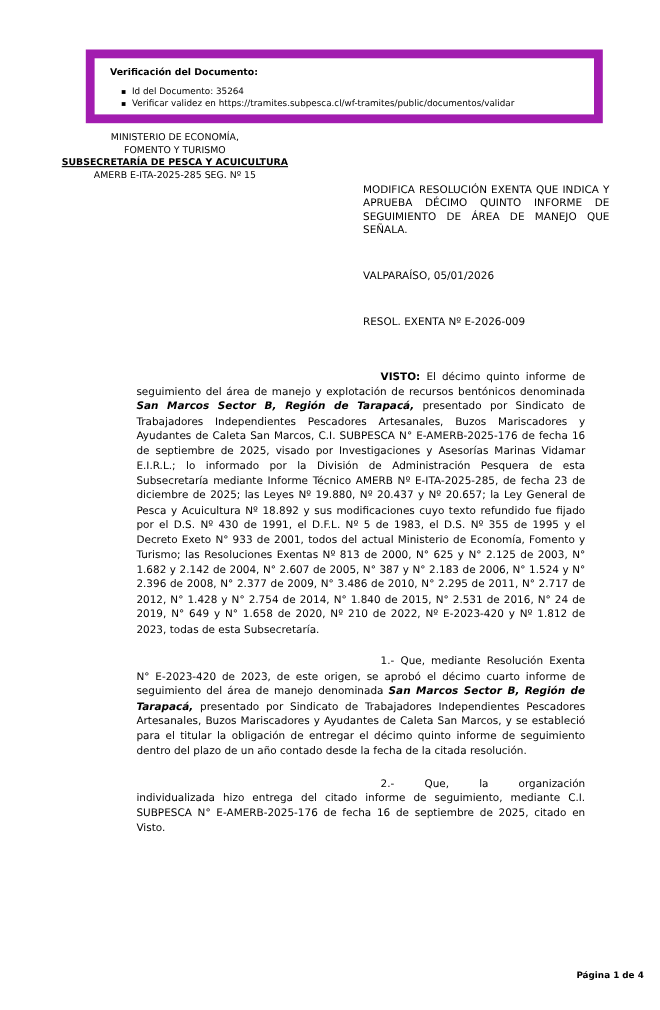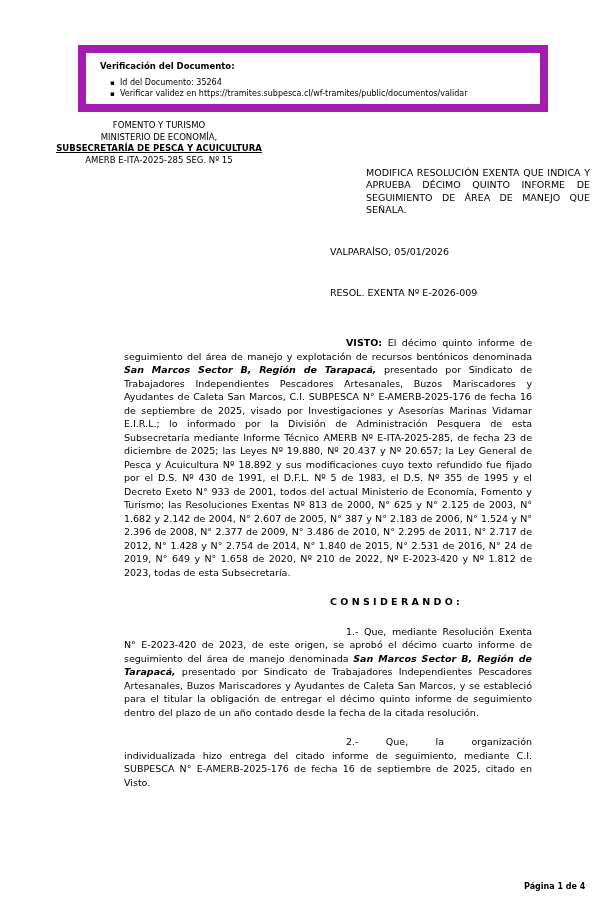--- a/index.html
+++ b/index.html
@@ -29,21 +29,21 @@
   
   .letterhead{
     position:absolute;left:28px;top:120px;width:262px;
     text-align:center;font-size:8.5px;line-height:11.5px;
   }
   .letterhead .subsec{font-weight:bold;text-decoration:underline;white-space:nowrap;}
 
   
   .subject{
     position:absolute;left:330px;top:167px;width:224px;
-    font-size:9.5px;line-height:12.3px;text-align:justify;margin-left:36px;
+    font-size:9.5px;line-height:12.3px;text-align:justify;
   }
   .place-date{position:absolute;left:330px;top:246px;font-size:9.5px;}
   .resol-num{position:absolute;left:330px;top:287px;font-size:9.5px;}
 
   
   .doc-body{
     position:absolute;left:108px;top:320px;width:440px;
     font-size:9.5px;line-height:13.5px;text-align:justify;
   }
   .doc-body p{margin:16px;}
@@ -66,32 +66,31 @@
 
   <div class="verif-box">
     <p class="verif-title">Verificación del Documento:</p>
     <ul class="verif-list">
       <li><span class="bullet">▪</span><span>Id del Documento: 35264</span></li>
       <li><span class="bullet">▪</span><span>Verificar validez en https://tramites.subpesca.cl/wf-tramites/public/documentos/validar</span></li>
     </ul>
   </div>
 
   <div class="letterhead">
+    <div>MINISTERIO DE ECONOMÍA,</div>
     <div>FOMENTO Y TURISMO</div>
-    <div>MINISTERIO DE ECONOMÍA,</div>
     <div class="subsec">SUBSECRETARÍA DE PESCA Y ACUICULTURA</div>
     <div>AMERB E-ITA-2025-285 SEG. Nº 15</div>
   </div>
 
   <div class="subject">MODIFICA RESOLUCIÓN EXENTA QUE INDICA Y APRUEBA DÉCIMO QUINTO INFORME DE SEGUIMIENTO DE ÁREA DE MANEJO QUE SEÑALA.</div>
   <div class="place-date">VALPARAÍSO, 05/01/2026</div>
   <div class="resol-num">RESOL. EXENTA Nº E-2026-009</div>
 
   <div class="doc-body">
     <p class="indented"><span class="b">VISTO:</span><span> El décimo quinto informe de seguimiento del área de manejo y explotación de recursos bentónicos denominada </span><span class="b i">San Marcos Sector B, Región de Tarapacá,</span><span> presentado por Sindicato de Trabajadores Independientes Pescadores Artesanales, Buzos Mariscadores y Ayudantes de Caleta San Marcos, C.I. SUBPESCA N° E-AMERB-2025-176 de fecha 16 de septiembre de 2025, visado por Investigaciones y Asesorías Marinas Vidamar E.I.R.L.; lo informado por la División de Administración Pesquera de esta Subsecretaría mediante Informe Técnico AMERB Nº E-ITA-2025-285, de fecha 23 de diciembre de 2025; las Leyes Nº 19.880, Nº 20.437 y Nº 20.657; la Ley General de Pesca y Acuicultura Nº 18.892 y sus modificaciones cuyo texto refundido fue fijado por el D.S. Nº 430 de 1991, el D.F.L. Nº 5 de 1983, el D.S. Nº 355 de 1995 y el Decreto Exeto N° 933 de 2001, todos del actual Ministerio de Economía, Fomento y Turismo; las Resoluciones Exentas Nº 813 de 2000, N° 625 y N° 2.125 de 2003, N° 1.682 y 2.142 de 2004, N° 2.607 de 2005, N° 387 y N° 2.183 de 2006, N° 1.524 y N° 2.396 de 2008, N° 2.377 de 2009, N° 3.486 de 2010, N° 2.295 de 2011, N° 2.717 de 2012, N° 1.428 y N° 2.754 de 2014, N° 1.840 de 2015, N° 2.531 de 2016, N° 24 de 2019, N° 649 y N° 1.658 de 2020, Nº 210 de 2022, Nº E-2023-420 y Nº 1.812 de 2023, todas de esta Subsecretaría.</span></p>
-    <p class="considerando">C O N S I D E R A N D O :</p>
     <p class="indented"><span>1.- Que, mediante Resolución Exenta N° E-2023-420 de 2023, de este origen, se aprobó el décimo cuarto informe de seguimiento del área de manejo denominada </span><span class="b i">San Marcos Sector B, Región de Tarapacá,</span><span> presentado por Sindicato de Trabajadores Independientes Pescadores Artesanales, Buzos Mariscadores y Ayudantes de Caleta San Marcos, y se estableció para el titular la obligación de entregar el décimo quinto informe de seguimiento dentro del plazo de un año contado desde la fecha de la citada resolución.</span></p>
     <p class="indented para-gap"><span>2.- Que, la organización individualizada hizo entrega del citado informe de seguimiento, mediante C.I. SUBPESCA N° E-AMERB-2025-176 de fecha 16 de septiembre de 2025, citado en Visto.</span></p>
   </div>
 
   <div class="page-num">Página 1 de 4</div>
 
 </div>
 
 </body></html>

